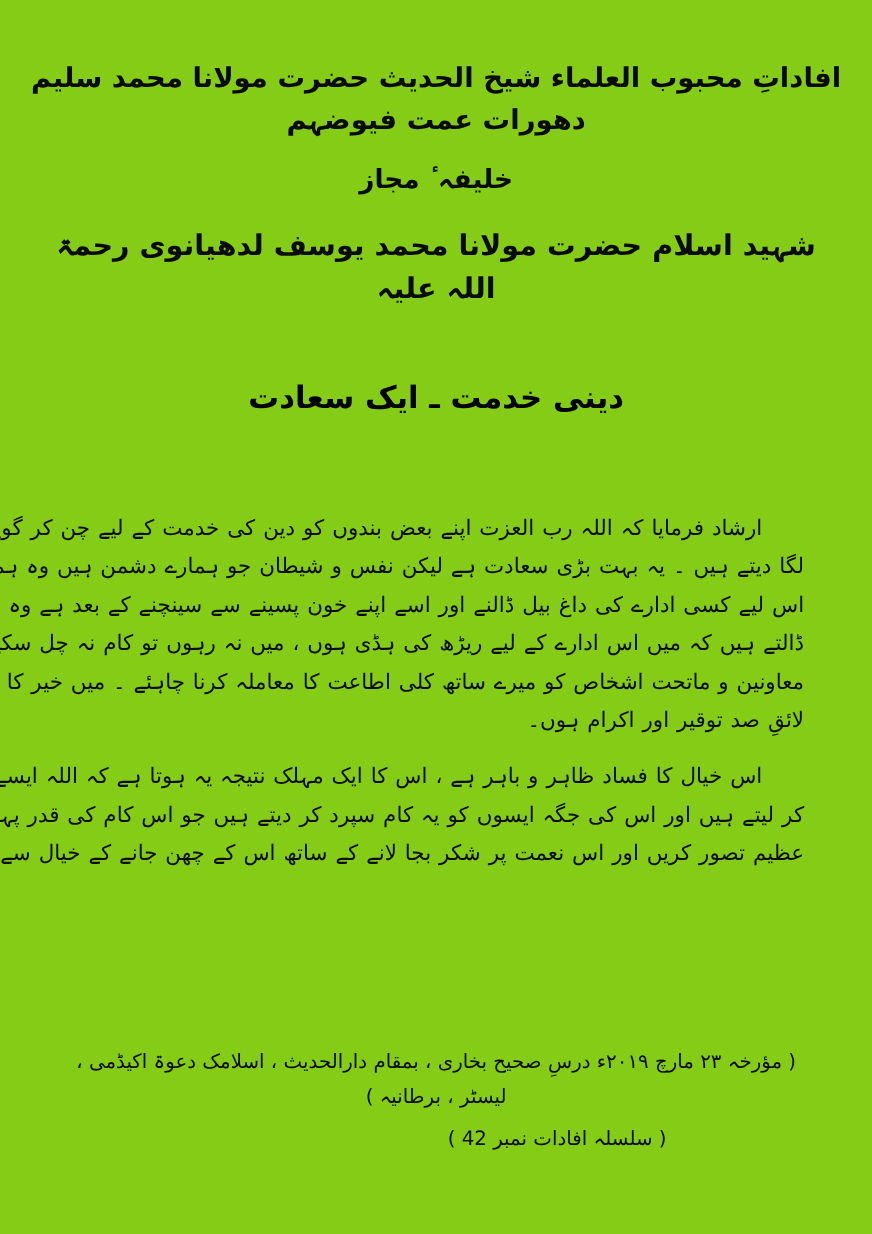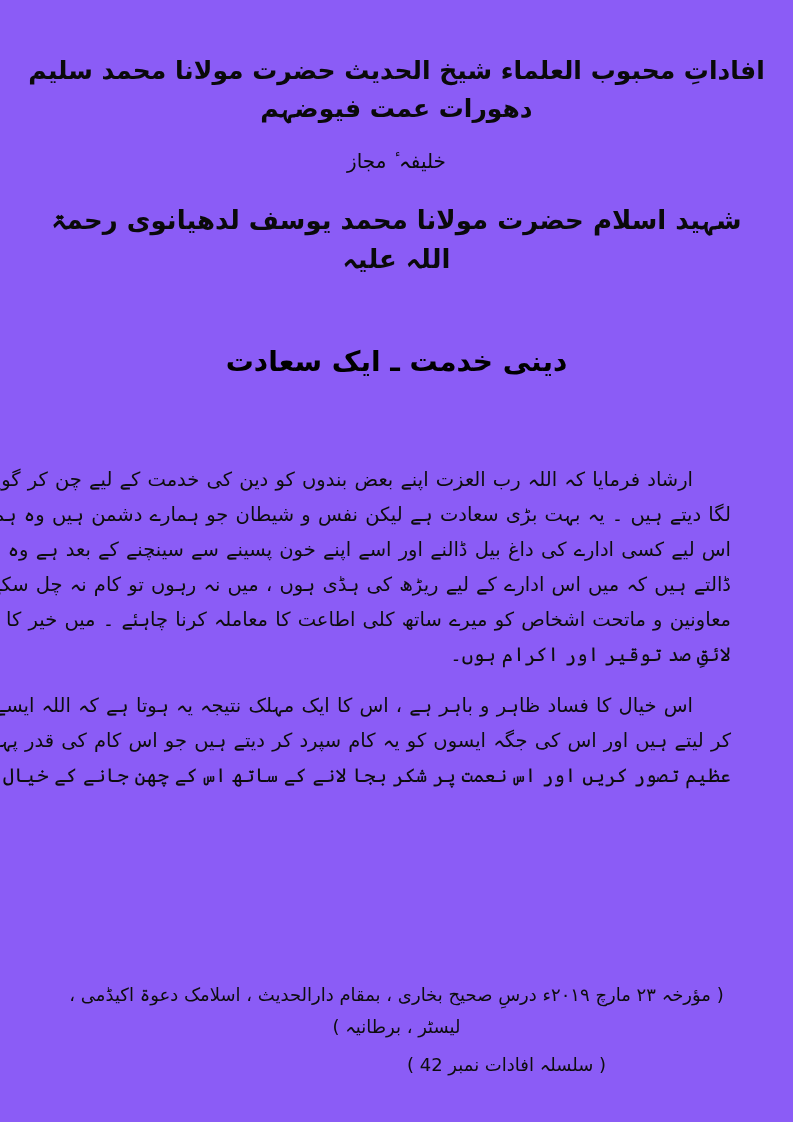--- a/index.html
+++ b/index.html
@@ -12,21 +12,21 @@
     width: 793px;
     height: 1122px;
     position: relative;
     overflow: hidden;
     font-family: "DejaVu Sans", "Liberation Sans", sans-serif;
     color: #000000;
   }
   .page {
     position: absolute;
     inset: 0;
-    background: #8b5cf6;
+    background: #84cc16;
     padding: 0;
   }
 
   
   .header-block {
     position: absolute;
     top: 52px;
     left: 0;
     right: 0;
     text-align: center;
@@ -35,22 +35,22 @@
     font-size: 25px;
     line-height: 1.5;
     font-weight: 600;
     letter-spacing: 0.2px;
     padding: 0 24px;
     direction: rtl;
     color: #0a0a0a;
   }
   .title-sub1 {
     margin-top: 22px;
-    font-size: 20px;
-    font-weight: 400;
+    font-size: 24px;
+    font-weight: 700;
     direction: rtl;
     color: #0a0a0a;
   }
   .title-sub2 {
     margin-top: 28px;
     font-size: 26px;
     font-weight: 600;
     direction: rtl;
     color: #0a0a0a;
     padding: 0 40px;
@@ -93,27 +93,26 @@
     width: 38px;
   }
   .para-line {
     display: block;
     text-align: justify;
     text-align-last: justify;
     white-space: nowrap;
   }
   .para-line.last {
     text-align-last: right;
-    font-family: Liberation Serif, serif;
   }
 
   
   .footer-area {
     position: absolute;
-    top: 979px;
+    top: 950px;
     left: 62px;
     right: 62px;
     direction: rtl;
   }
   .cite-line {
     font-size: 18px;
     line-height: 32px;
     direction: rtl;
     color: #0d0d0d;
     text-align: center;

